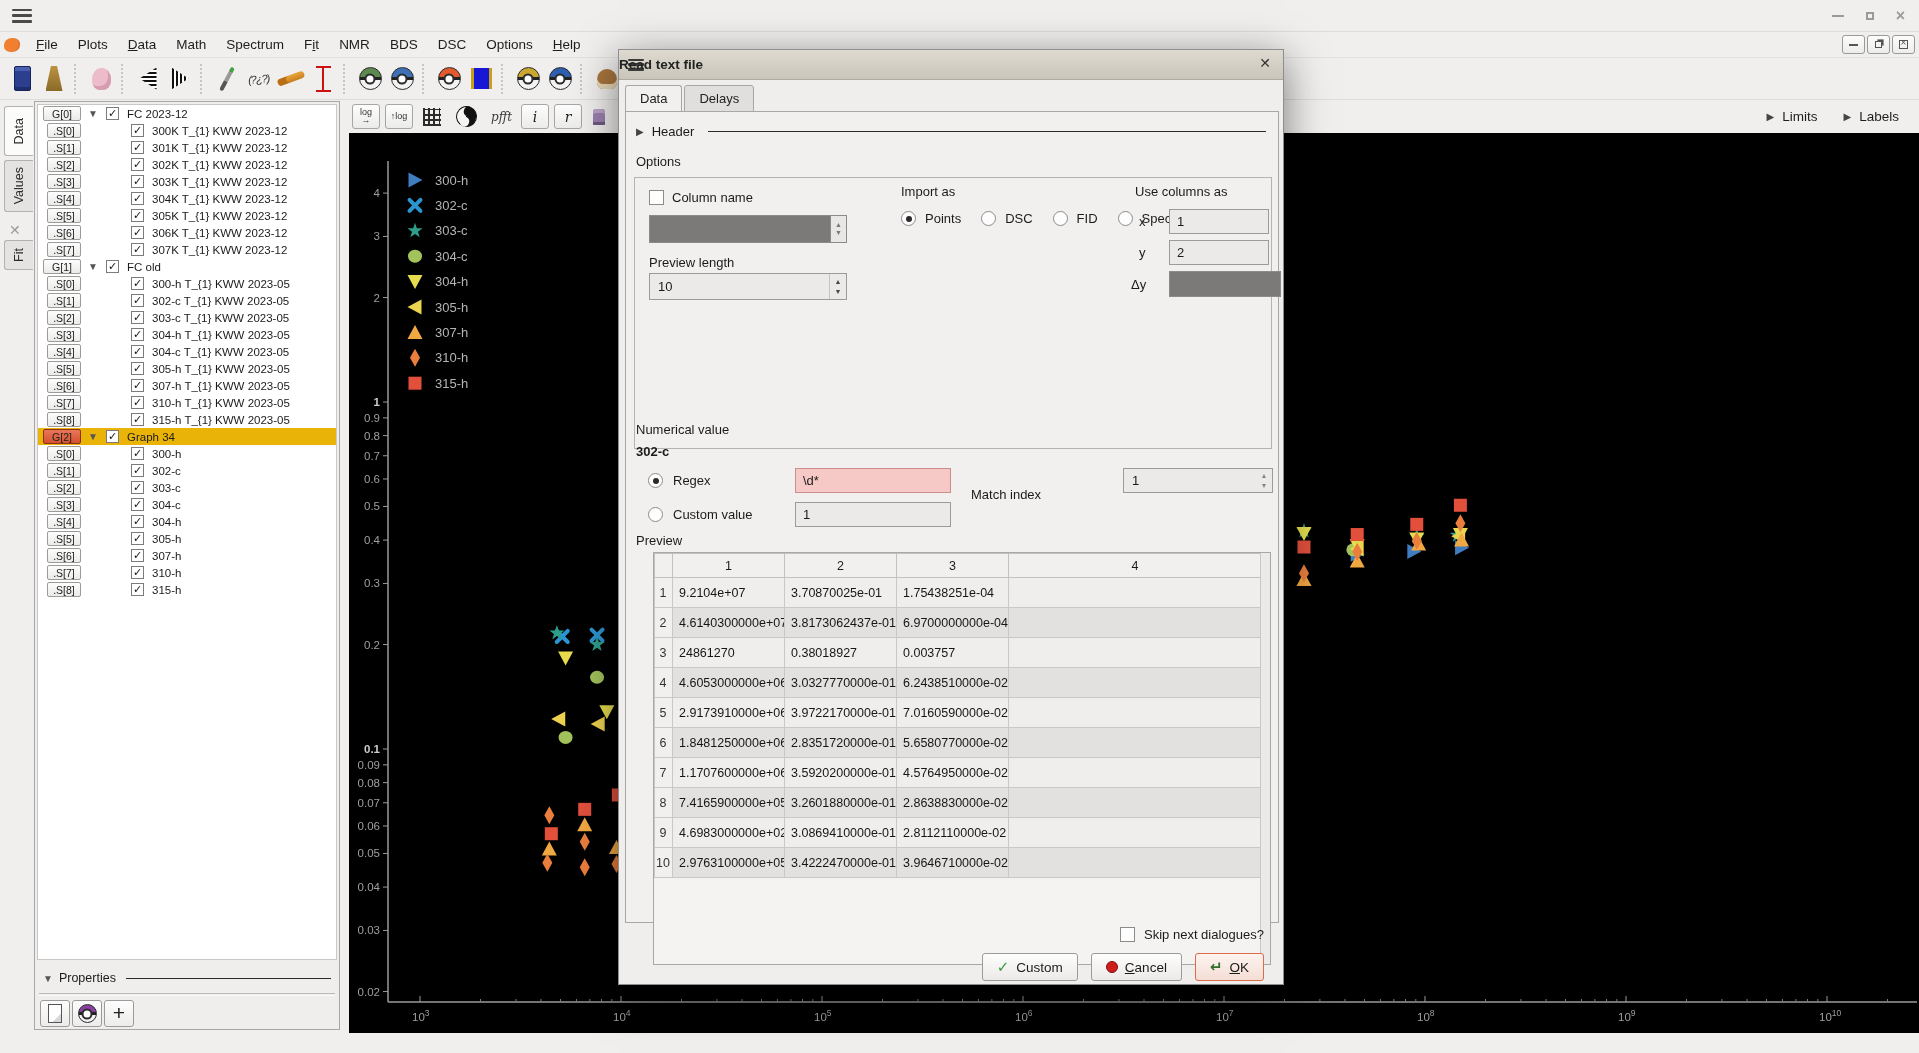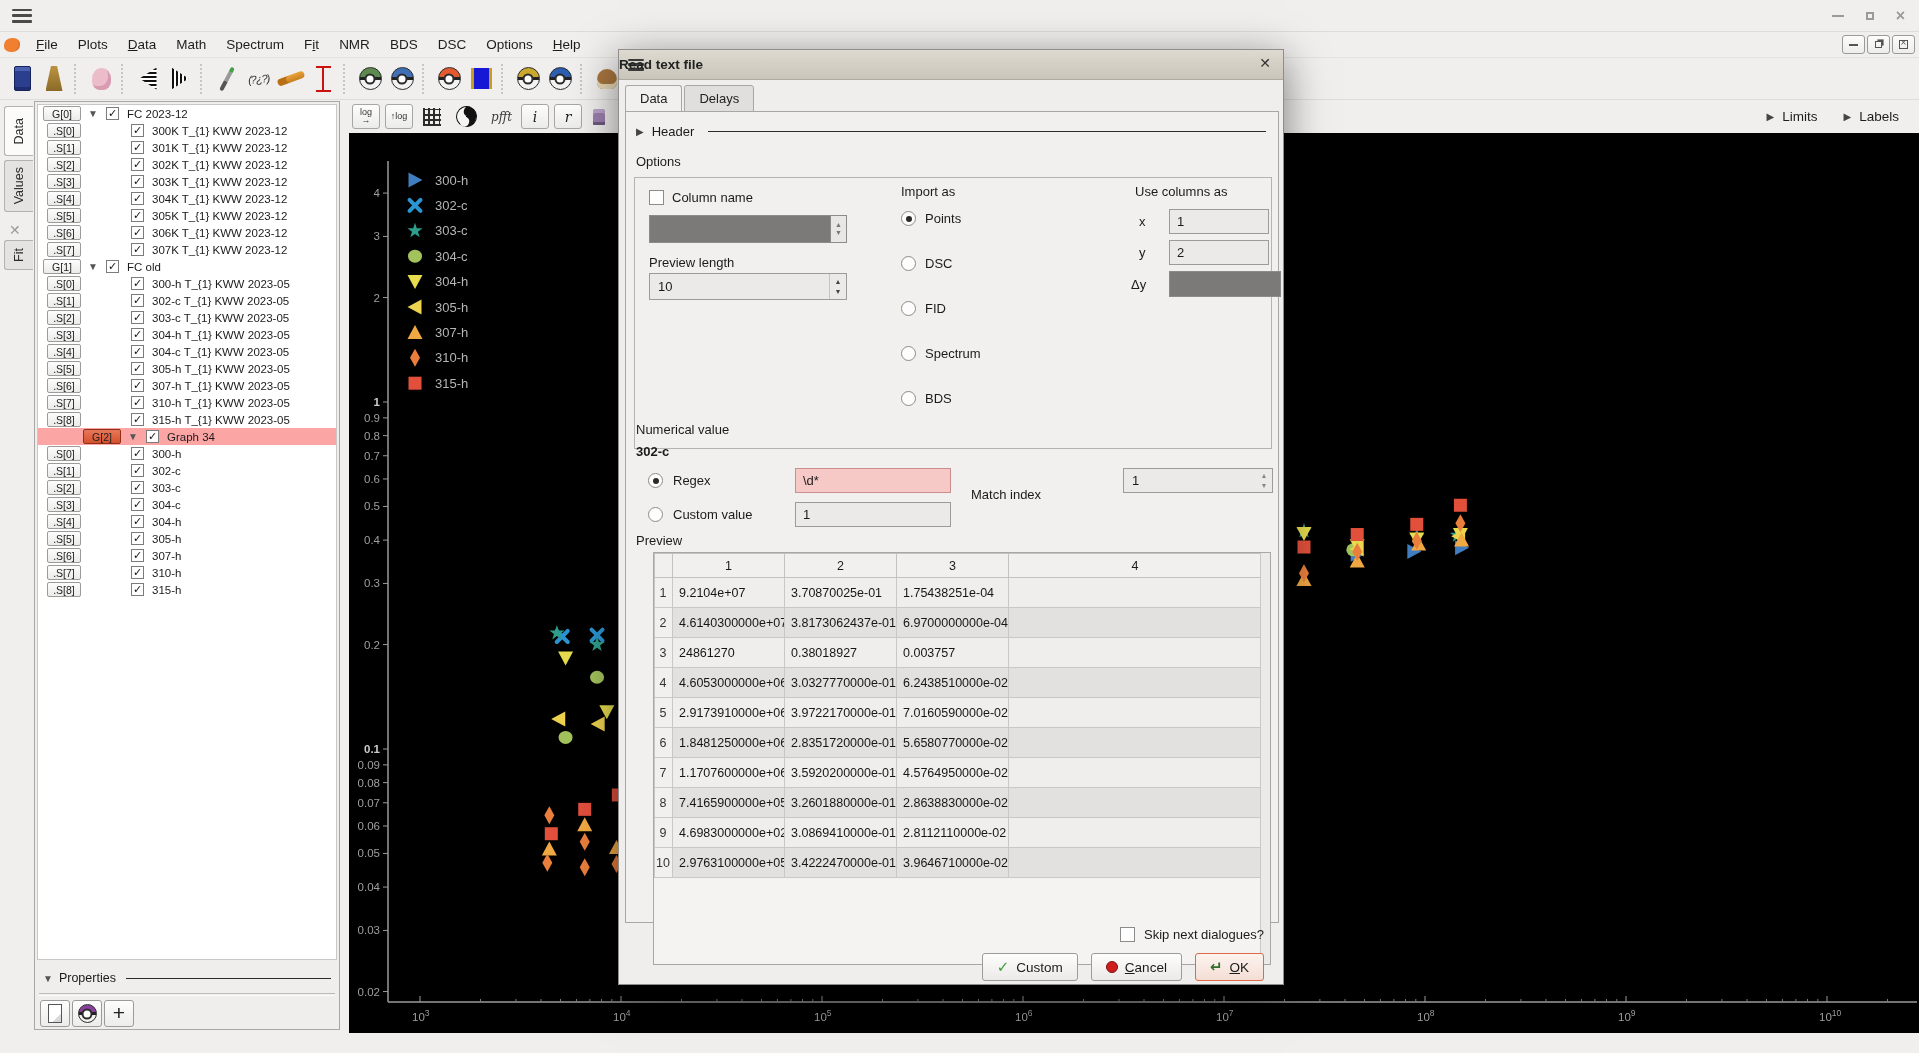--- a/index.html
+++ b/index.html
@@ -57,21 +57,21 @@
   
   .side-tabs{position:absolute;left:0;top:100px;width:34px;bottom:21px;background:#f0efee;}
   .vtab{position:absolute;left:4px;width:29px;border:1px solid #b3b2b0;border-right:none;background:#e4e3e1;display:flex;align-items:center;justify-content:center;border-radius:3px 0 0 3px;}
   .vtab span{writing-mode:vertical-rl;transform:rotate(180deg);font-size:12.5px;color:#2a2a2a;}
   .vtab.active{background:#fbfbfa;}
   .tab-close-x{position:absolute;left:9px;font-weight:bold;color:#9a9a9a;font-size:14px;}
 
   .tree-panel{position:absolute;left:34px;top:101px;width:306px;height:929px;background:#efeeec;border:1px solid #a8a7a5;}
   .tree-list{position:absolute;left:2px;right:2px;top:2px;height:856px;background:#ffffff;border:1px solid #c9c8c6;overflow:hidden;}
   .tree-row{height:17px;display:flex;align-items:center;font-size:11.5px;white-space:nowrap;}
-  .tree-row.selected{background:#fca5a5;padding-left:40px;}
+  .tree-row.selected{background:#eab308;}
   .idx-btn{height:15px;border:1px solid #9c9b99;border-radius:2px;background:linear-gradient(#fdfdfd,#ebebe9);font-size:10.5px;display:flex;align-items:center;justify-content:center;color:#222;}
   .tree-row.selected .idx-btn{background:linear-gradient(#e8775a,#d4512e);border-color:#8d3015;}
   .g-idx{margin-left:5px;width:38px;}
   .c-idx{margin-left:9px;width:34px;}
   .tree-arrow{margin-left:7px;width:13px;color:#555;font-size:10px;}
   .cb{width:13px;height:13px;border:1px solid #7c7b79;background:#fff;display:flex;align-items:center;justify-content:center;font-size:11px;font-weight:bold;color:#111;line-height:1;}
   .g-cb{margin-left:5px;}
   .c-cb{margin-left:50px;}
   .tree-label{margin-left:8px;color:#1b1b1b;}
 
@@ -133,21 +133,21 @@
   .sec-label{position:absolute;left:10px;font-size:13px;color:#1b1b1b;}
   .groupbox{position:absolute;left:8px;top:65px;width:638px;height:272px;border:1px solid #b5b4b2;}
   .cb15{width:15px;height:15px;border:1px solid #8c8b89;background:#fdfdfd;display:inline-flex;align-items:center;justify-content:center;font-size:12px;font-weight:bold;color:#111;}
   .gb-colname{position:absolute;left:14px;top:12px;display:flex;align-items:center;gap:8px;}
   .dark-combo{position:absolute;left:14px;top:37px;width:198px;height:28px;border:1px solid #8c8b89;background:#7b7a78;display:flex;}
   .dark-combo .spin{margin-left:auto;width:16px;background:#e8e7e5;border-left:1px solid #8c8b89;display:flex;flex-direction:column;align-items:center;justify-content:center;color:#777;font-size:7px;line-height:1.2;}
   .gb-prevlen-label{position:absolute;left:14px;top:77px;}
   .spinbox{position:absolute;left:14px;top:95px;width:198px;height:27px;border:1px solid #9c9b99;background:#eceae8;display:flex;align-items:center;padding-left:8px;font-size:13px;}
   .spinbox .spin{margin-left:auto;width:17px;height:100%;display:flex;flex-direction:column;align-items:center;justify-content:center;color:#444;font-size:7px;line-height:1.3;border-left:1px solid #c5c4c2;}
   .gb-import-label{position:absolute;left:266px;top:6px;}
-  .radio-col{position:absolute;left:266px;top:32px;display:flex;flex-direction:column;gap:28px;}
+  .radio-col{position:absolute;left:266px;top:32px;display:flex;flex-direction:row;gap:20px;}
   .radio-row{display:flex;align-items:center;gap:9px;height:17px;}
   .radio{width:15px;height:15px;border-radius:50%;border:1px solid #8c8b89;background:#fdfdfd;position:relative;}
   .radio.on::after{content:"";position:absolute;left:3.5px;top:3.5px;width:6px;height:6px;border-radius:50%;background:#2a2a2a;}
   .gb-usecols-label{position:absolute;left:500px;top:6px;}
   .uc-row{position:absolute;display:flex;align-items:center;gap:12px;}
   .uc-input{width:100px;height:25px;border:1px solid #9c9b99;background:#eceae8;padding-left:7px;font-size:13px;display:flex;align-items:center;}
   .uc-dark{width:112px;height:26px;border:1px solid #8c8b89;background:#7b7a78;}
   .numval-name{position:absolute;left:10px;top:332px;font-weight:bold;font-size:13px;}
   .nv-row{position:absolute;left:22px;display:flex;align-items:center;gap:10px;}
   .nv-input{width:156px;height:25px;border:1px solid #9c9b99;background:#eceae8;padding-left:7px;display:flex;align-items:center;font-size:13px;}

